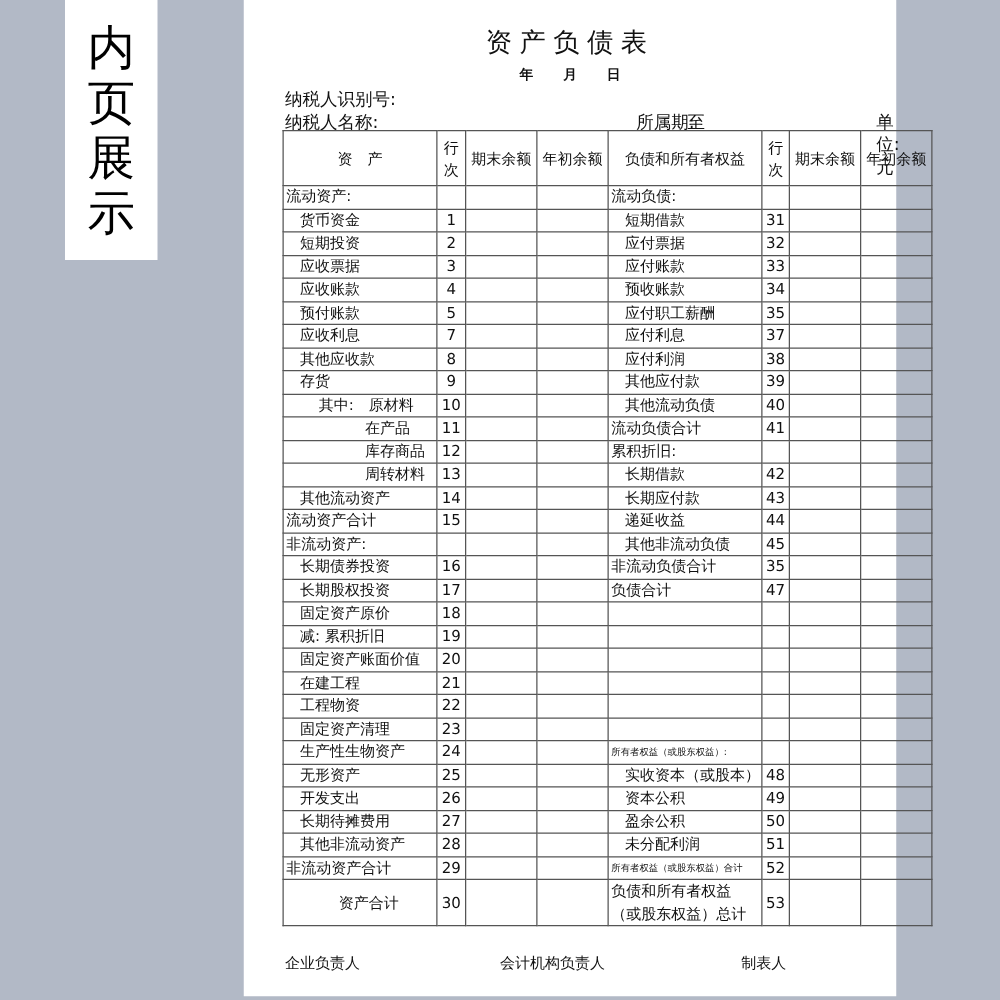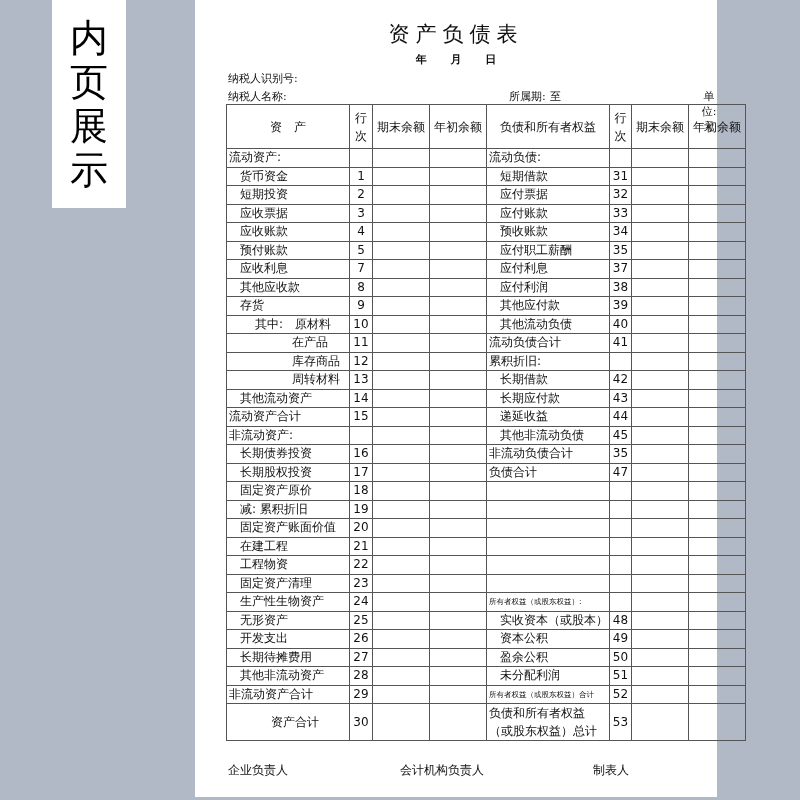--- a/index.html
+++ b/index.html
@@ -22,21 +22,21 @@
   .title {
     position: absolute; left: 0; right: 0; top: 20px; text-align: center;
     font-family: "DejaVu Serif", "Liberation Serif", serif;
     font-size: 21px; letter-spacing: 6px;
   }
   .date-line {
     position: absolute; left: 0; right: 0; top: 52px; text-align: center;
     font-size: 11px; word-spacing: 0; font-weight: bold;
   }
   .date-line span { margin: 0 10px; }
-  .meta { position: absolute; font-size: 11px; text-align: center; }
+  .meta { position: absolute; font-size: 14px; }
   table.bs {
     position: absolute; left: 31px; top: 104px; width: 519px;
     border-collapse: collapse; table-layout: fixed; font-size: 12px;
   }
   table.bs td, table.bs th {
     border: 1px solid #555; padding: 0 2px; height: 17.5px; line-height: 17px;
     white-space: nowrap; overflow: hidden; font-weight: normal;
   }
   table.bs th { height: 43px; text-align: center; line-height: 18px; }
   td.no { text-align: center; padding: 0; }

